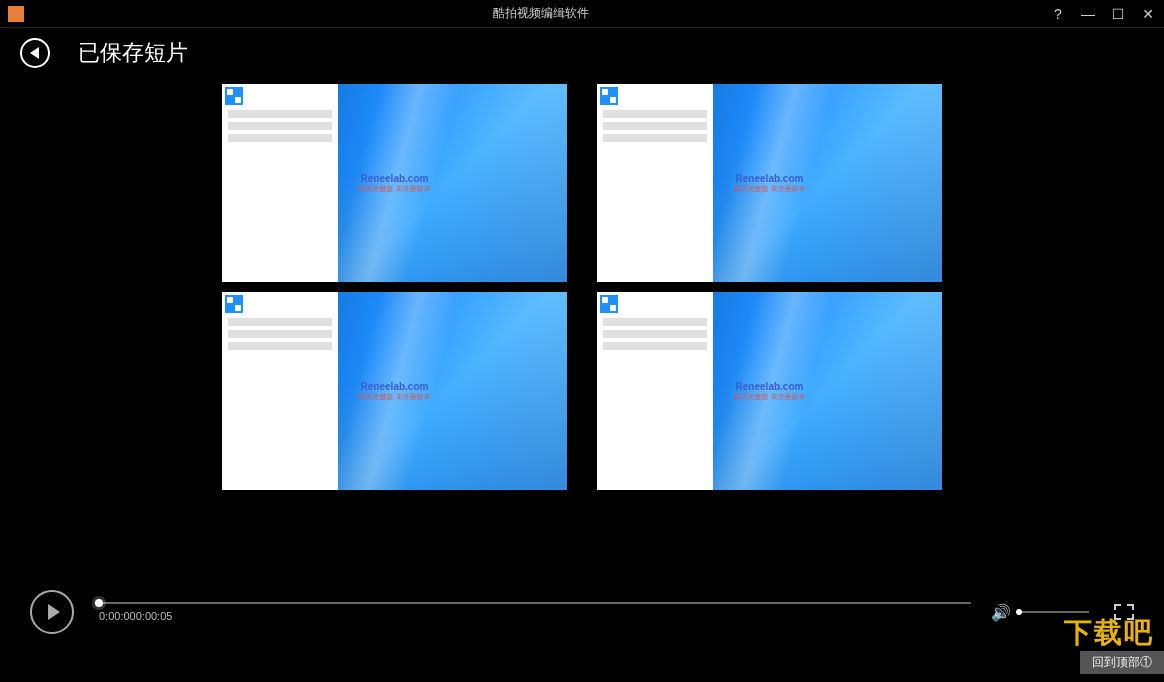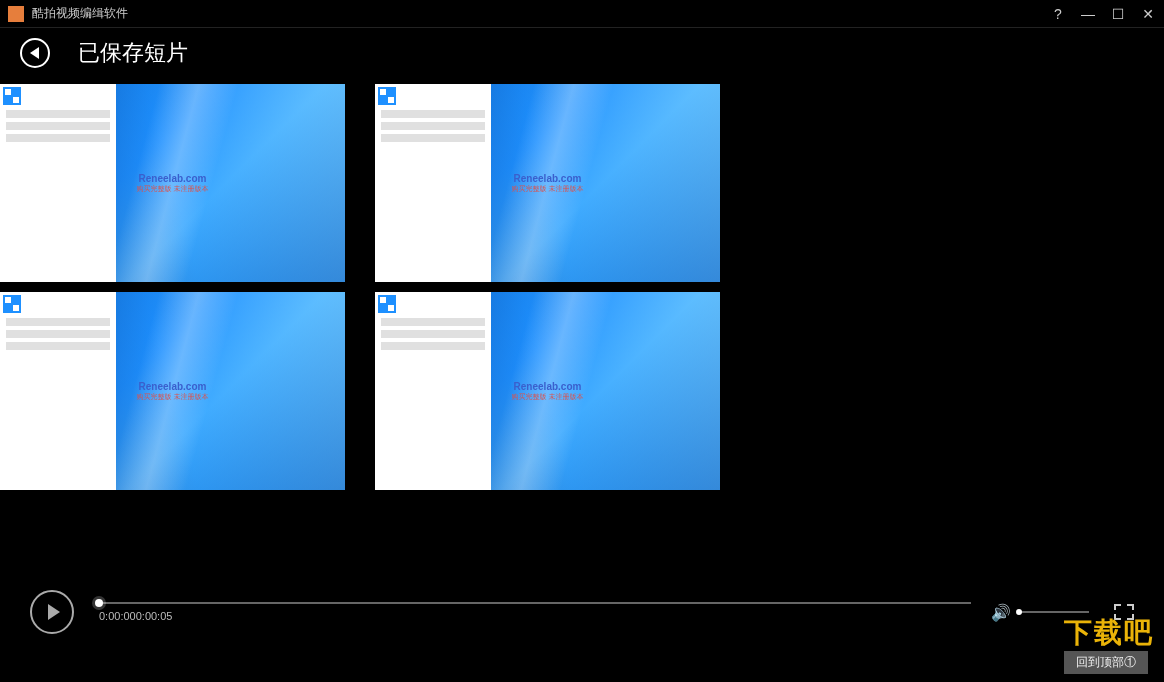--- a/index.html
+++ b/index.html
@@ -22,20 +22,21 @@
 .app-icon {
   width: 16px;
   height: 16px;
   background: #e67e3c;
   margin-right: 8px;
 }
 .app-title {
   color: #ccc;
   font-size: 12px;
   flex: 1;
+  text-align: center;
 }
 .win-controls {
   display: flex;
   gap: 14px;
   color: #ccc;
   font-size: 14px;
 }
 .win-btn { cursor: pointer; width: 16px; text-align: center; line-height: 16px; }
 
 .header {
@@ -69,20 +70,21 @@
   font-weight: normal;
 }
 
 .content {
   position: absolute;
   top: 78px;
   left: 0;
   right: 0;
   bottom: 130px;
   display: flex;
+  justify-content: center;
   align-items: flex-start;
 }
 .thumb-grid {
   display: grid;
   grid-template-columns: 1fr 1fr;
   grid-template-rows: 1fr 1fr;
   gap: 10px 30px;
   padding-top: 6px;
 }
 .thumb {
@@ -255,21 +257,21 @@
   right: 10px;
   bottom: 30px;
   color: #eab308;
   font-size: 28px;
   font-weight: bold;
   letter-spacing: 2px;
   pointer-events: none;
 }
 .back-to-top {
   position: absolute;
-  right: 16px;
+  right: 0;
   bottom: 8px;
   background: #555;
   color: #eee;
   font-size: 12px;
   padding: 3px 12px;
   cursor: pointer;
 }
 </style>
 </head>
 <body>

